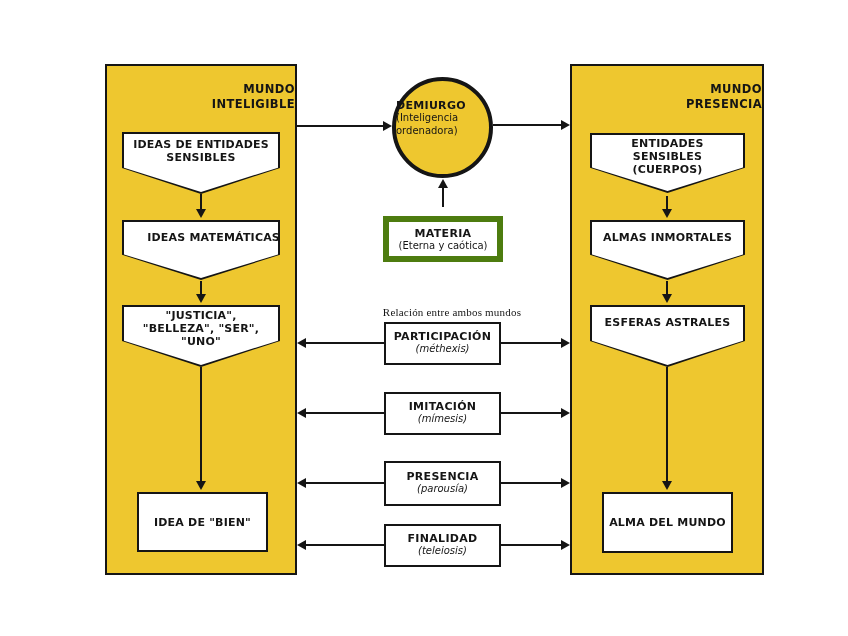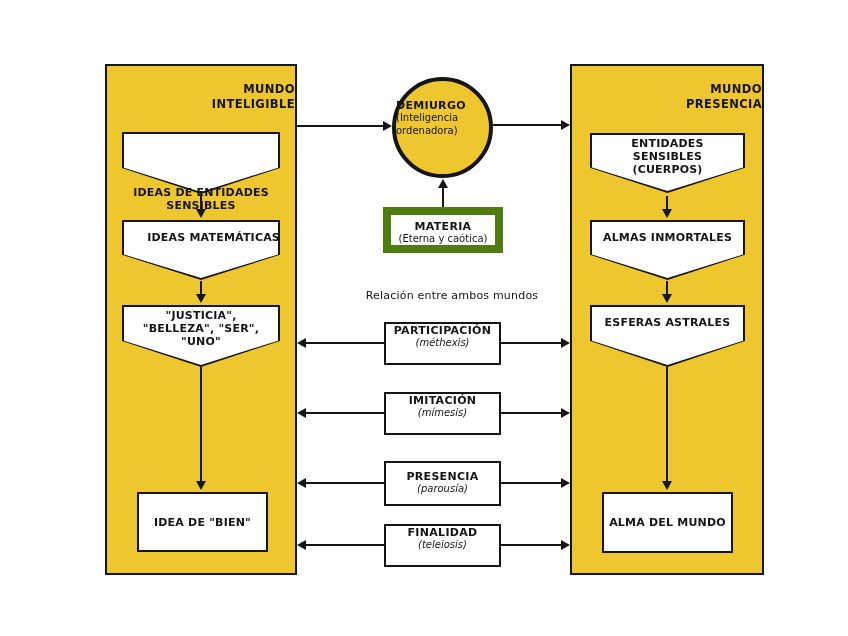--- a/index.html
+++ b/index.html
@@ -37,29 +37,30 @@
   .ah-d{position:absolute;width:0;height:0;border-left:5px solid transparent;border-right:5px solid transparent;border-top:9px solid #151515;}
   .ah-u{position:absolute;width:0;height:0;border-left:5px solid transparent;border-right:5px solid transparent;border-bottom:9px solid #151515;}
   .circle{
     position:absolute;left:392px;top:77px;width:101px;height:101px;
     background:#EEC72F;border:4px solid #151515;border-radius:50%;
     text-align:left;
   }
   .circle .ctitle{margin-top:18px;font-size:11px;font-weight:700;letter-spacing:.3px;}
   .circle .csub{font-size:10px;line-height:12.5px;}
   .labelbox{
-    position:absolute;background:#ffffff;border:8px solid #4d7c0f;
+    position:absolute;background:#ffffff;border:6px solid #4d7c0f;
     text-align:center;
+    margin-top:9px;
   }
   .labelbox .btitle{font-size:11px;font-weight:700;letter-spacing:.3px;margin-top:5px;}
   .labelbox .bsub{font-size:10px;line-height:12px;}
   .relbox{
     position:absolute;background:#ffffff;border:2px solid #151515;text-align:center;
   }
-  .relbox .rtitle{font-size:11px;font-weight:600;letter-spacing:.3px;}
+  .relbox .rtitle{font-size:11px;font-weight:600;letter-spacing:.3px;margin-top:6px;}
   .relbox .rsub{font-size:10px;font-style:italic;line-height:12px;}
   .relheading{
     position:absolute;text-align:center;font-size:11px;letter-spacing:.2px;
   }
 </style>
 </head>
 <body>
 
 <div id="canvas">
 
@@ -73,21 +74,21 @@
   <div class="panel" style="left:570px;top:64px;width:194px;height:511px;">
     <div class="panel-title" style="top:16px;">
       <div>MUNDO</div>
       <div>PRESENCIA</div>
     </div>
   </div>
 
   <div class="pent" style="left:122px;top:132px;width:158px;height:62px;">
     <div class="pshape"></div>
     <div class="pshape inner"></div>
-    <div class="ptxt" style="top:6px;margin-top:48px;">
+    <div class="ptxt" style="top:6px;">
       <div>IDEAS DE ENTIDADES</div>
       <div>SENSIBLES</div>
     </div>
   </div>
 
   <div class="vline" style="left:200px;top:194px;height:15px;"></div>
   <div class="ah-d" style="left:196px;top:209px;"></div>
 
   <div class="pent" style="left:122px;top:220px;width:158px;height:60px;">
     <div class="pshape"></div>
@@ -168,21 +169,21 @@
     <div class="csub">ordenadora)</div>
   </div>
 
   <div class="ah-u" style="left:438px;top:179px;"></div>
   <div class="vline" style="left:442px;top:188px;height:19px;"></div>
   <div class="labelbox" style="left:383px;top:207px;width:120px;height:46px;">
     <div class="btitle">MATERIA</div>
     <div class="bsub">(Eterna y caótica)</div>
   </div>
 
-  <div class="relheading" style="left:322px;top:289px;width:260px;">Relación entre ambos mundos</div>
+  <div class="relheading" style="left:322px;top:306px;width:260px;font-family:Liberation Serif, serif;">Relación entre ambos mundos</div>
 
   <div class="ah-l" style="left:297px;top:338px;"></div>
   <div class="hline" style="left:306px;top:342px;width:78px;"></div>
   <div class="relbox" style="left:384px;top:322px;width:117px;height:43px;">
     <div class="rtitle">PARTICIPACIÓN</div>
     <div class="rsub">(méthexis)</div>
   </div>
   <div class="hline" style="left:501px;top:342px;width:60px;"></div>
   <div class="ah-r" style="left:561px;top:338px;"></div>
 

